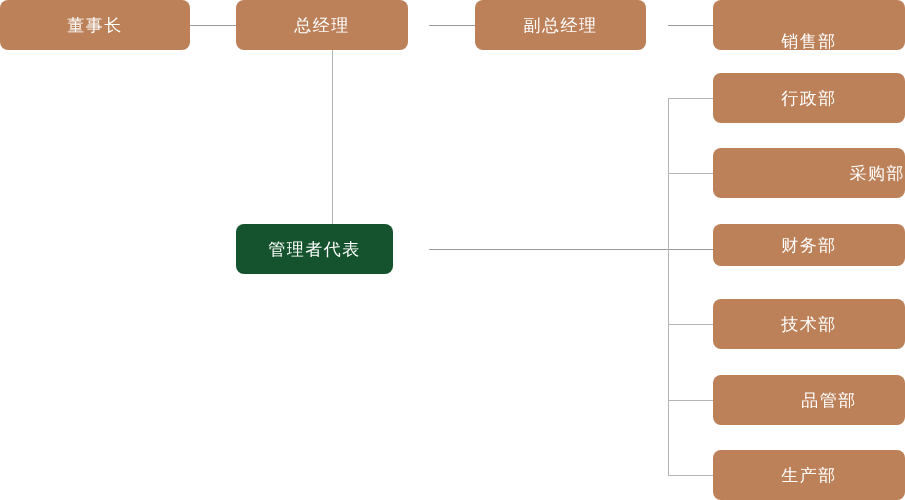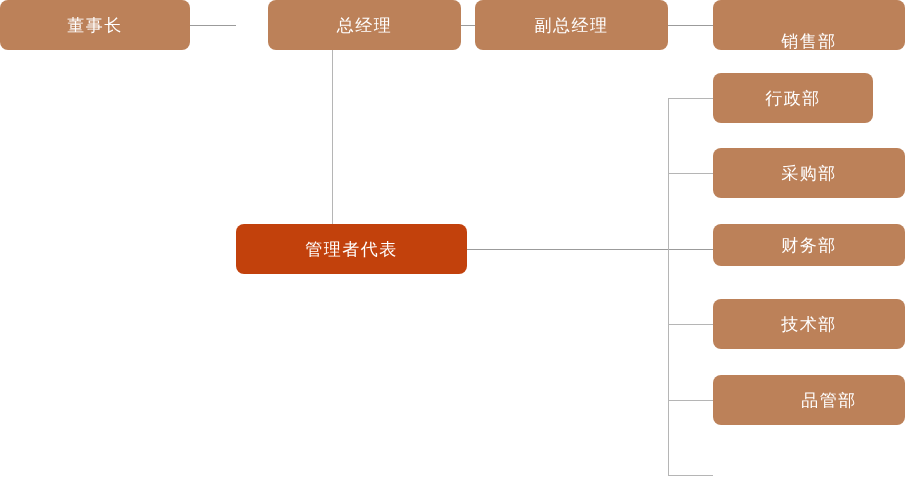--- a/index.html
+++ b/index.html
@@ -68,50 +68,53 @@
   <div class="connector h-line" style="left:668px; top:324px; width:45px; background:#b5b5b5;"></div>
 
   <div class="connector h-line" style="left:668px; top:400px; width:45px; background:#b5b5b5;"></div>
 
   <div class="connector h-line" style="left:668px; top:475px; width:45px; background:#b5b5b5;"></div>
 
   <div class="node" style="left:0px; top:0px; width:190px; height:50px; background:#bc8159;">
     <span>董事长</span>
   </div>
 
-  <div class="node" style="left:236px; top:0px; width:193px; height:50px; background:#bc8159;margin-left:32px;">
+  <div class="node" style="left:236px; top:0px; width:172px; height:50px; background:#bc8159;">
     <span>总经理</span>
   </div>
 
-  <div class="node" style="left:475px; top:0px; width:193px; height:50px; background:#bc8159;">
+  <div class="node" style="left:475px; top:0px; width:171px; height:50px; background:#bc8159;">
     <span>副总经理</span>
   </div>
 
   <div class="node" style="left:713px; top:0px; width:192px; height:50px; background:#bc8159;align-items:flex-end;">
     <span>销售部</span>
   </div>
 
-  <div class="node" style="left:236px; top:224px; width:231px; height:50px; background:#c2410c;">
+  <div class="node" style="left:236px; top:224px; width:157px; height:50px; background:#14532d;">
     <span>管理者代表</span>
   </div>
 
-  <div class="node" style="left:713px; top:73px; width:160px; height:50px; background:#bc8159;">
+  <div class="node" style="left:713px; top:73px; width:192px; height:50px; background:#bc8159;">
     <span>行政部</span>
   </div>
 
-  <div class="node" style="left:713px; top:148px; width:192px; height:50px; background:#bc8159;">
+  <div class="node" style="left:713px; top:148px; width:192px; height:50px; background:#bc8159;justify-content:flex-end;">
     <span>采购部</span>
   </div>
 
   <div class="node" style="left:713px; top:224px; width:192px; height:42px; background:#bc8159;">
     <span>财务部</span>
   </div>
 
   <div class="node" style="left:713px; top:299px; width:192px; height:50px; background:#bc8159;justify-content:center;">
     <span>技术部</span>
   </div>
 
   <div class="node" style="left:713px; top:375px; width:192px; height:50px; background:#bc8159;padding-left:40px;">
     <span>品管部</span>
   </div>
 
+  <div class="node" style="left:713px; top:450px; width:192px; height:50px; background:#bc8159;">
+    <span>生产部</span>
+  </div>
 
 </div>
 
 </body></html>

